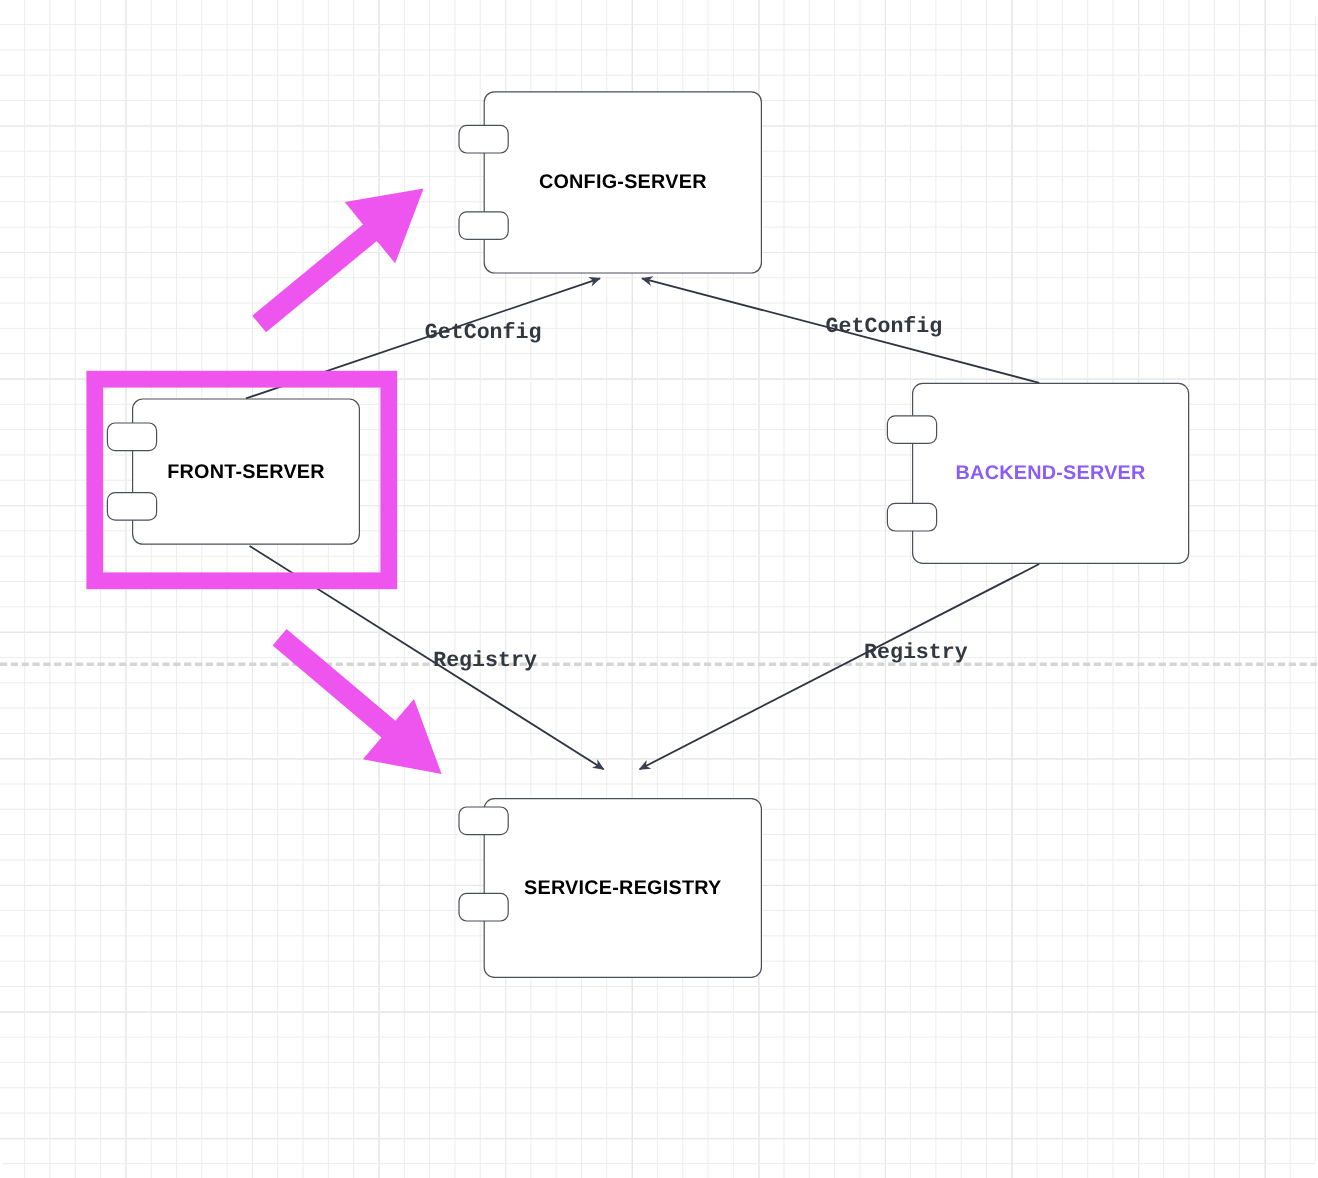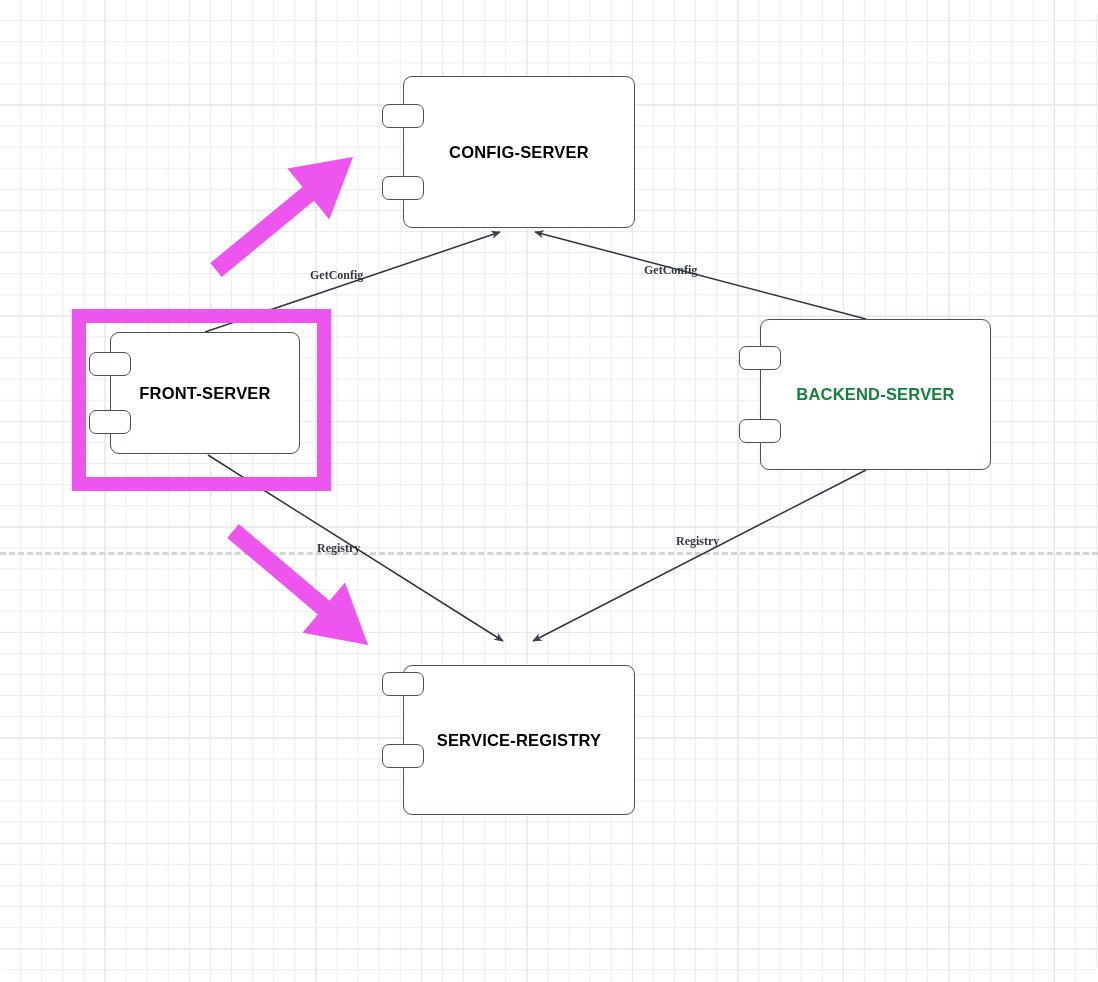--- a/index.html
+++ b/index.html
@@ -62,26 +62,27 @@
     width: 42px;
     height: 24px;
     background: #ffffff;
     border: 1.6px solid #4a4f58;
     border-radius: 7px;
     z-index: 4;
   }
   .edge-label {
     position: absolute;
     z-index: 4;
-    font-family: Liberation Serif, serif;
+    font-family: Liberation Mono, monospace;
     font-weight: bold;
-    font-size: 12px;
+    font-size: 18px;
     color: #33373f;
     white-space: nowrap;
     user-select: none;
+    margin-left: 44px;
   }
   .highlight-box {
     position: absolute;
     z-index: 6;
     box-sizing: border-box;
     border: 14px solid #ee55ee;
     background: transparent;
     pointer-events: none;
   }
   .divider-line {
@@ -120,21 +121,21 @@
         <span class="cname" style="color: rgb(0, 0, 0);">CONFIG-SERVER</span>
       </div>
       <div class="port" style="left: 382px; top: 103.52px; border-color: rgb(74, 79, 88);"></div>
       <div class="port" style="left: 382px; top: 176.48px; border-color: rgb(74, 79, 88);"></div>
       <div class="component" style="left: 110px; top: 332px; width: 190px; height: 122px; border-color: rgb(74, 79, 88); background: rgb(255, 255, 255);">
         <span class="cname" style="color: rgb(0, 0, 0);">FRONT-SERVER</span>
       </div>
       <div class="port" style="left: 89px; top: 351.72px; border-color: rgb(74, 79, 88);"></div>
       <div class="port" style="left: 89px; top: 410.28px; border-color: rgb(74, 79, 88);"></div>
       <div class="component" style="left: 760px; top: 319px; width: 231px; height: 151px; border-color: rgb(74, 79, 88); background: rgb(255, 255, 255);">
-        <span class="cname" style="color: #15803d;">BACKEND-SERVER</span>
+        <span class="cname" style="color: #8b5cf6;">BACKEND-SERVER</span>
       </div>
       <div class="port" style="left: 739px; top: 346.26px; border-color: rgb(74, 79, 88);"></div>
       <div class="port" style="left: 739px; top: 418.74px; border-color: rgb(74, 79, 88);"></div>
       <div class="component" style="left: 403px; top: 645px; width: 232px; height: 150px; border-color: rgb(74, 79, 88); background: rgb(255, 255, 255); margin-top: 20px;">
         <span class="cname" style="color: rgb(0, 0, 0);">SERVICE-REGISTRY</span>
       </div>
       <div class="port" style="left: 382px; top: 672px; border-color: rgb(74, 79, 88);"></div>
       <div class="port" style="left: 382px; top: 744px; border-color: rgb(74, 79, 88);"></div>
     </div>
 

